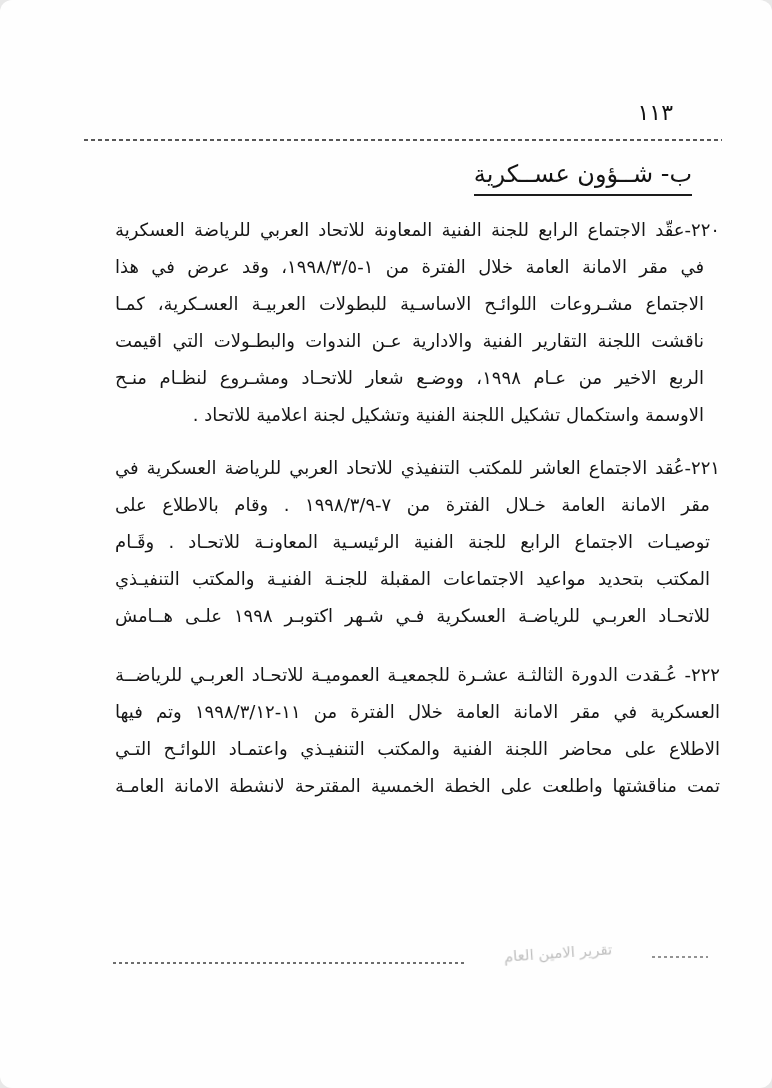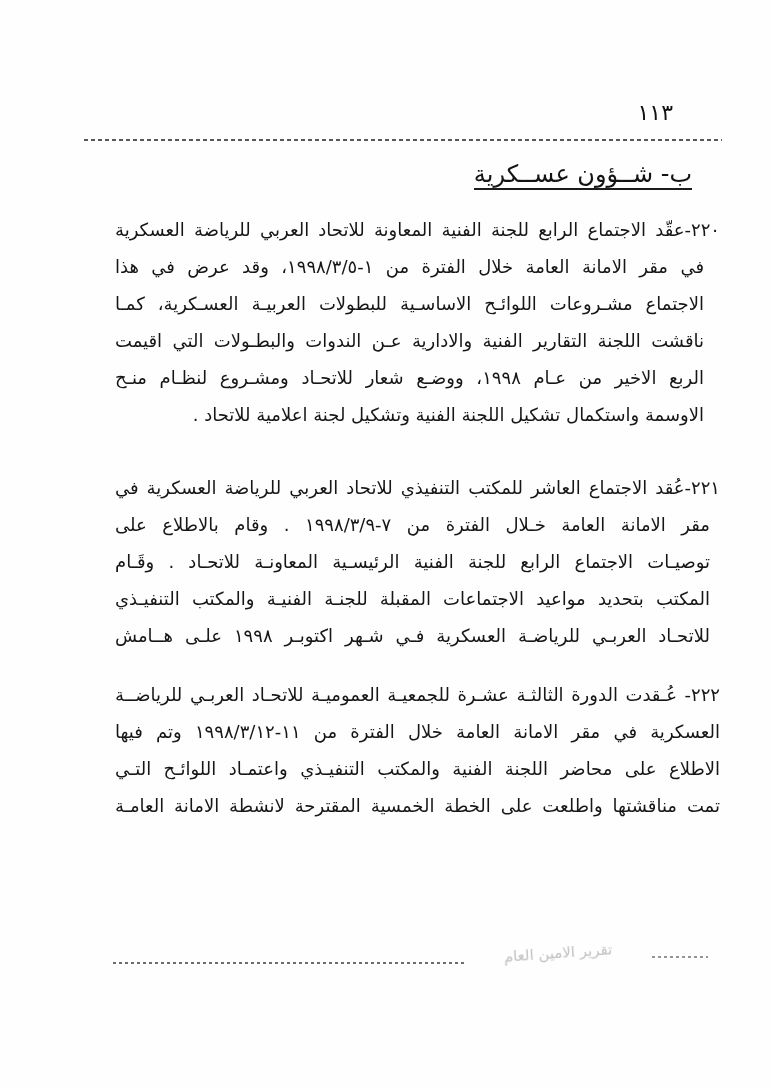--- a/index.html
+++ b/index.html
@@ -6,47 +6,49 @@
   html,body { background:#e8e8e8; }
   .page {
     position:relative;
     width:772px; height:1088px;
     margin:0 auto;
     background:#fefefe;
     color:#181818;
     font-family:"DejaVu Sans", sans-serif;
     direction:rtl;
     overflow:hidden;
+    border-radius:12px;
   }
   .page-number {
     position:absolute;
     top:100px; right:99px;
     font-size:22px;
     letter-spacing:3px;
     color:#111;
   }
   .top-rule {
     position:absolute;
     top:139px; left:84px; width:638px; height:2px;
     background-image:repeating-linear-gradient(to right,#3a3a3a 0 4px,transparent 4px 7px);
     opacity:.85;
   }
   .section-heading {
     position:absolute;
     top:160px; right:80px;
     font-size:24px;
     color:#131313;
+    padding-bottom:6px;
     border-bottom:2px solid #1c1c1c;
   }
   .content {
     position:absolute;
     top:211px; left:115px; right:52px;
   }
   .paragraph { margin:0; }
-  .p-220 { margin-bottom:36px; }
+  .p-220 { margin-bottom:16px; }
   .p-221 { margin-bottom:22px; }
   .line {
     height:37px;
     line-height:37px;
     font-size:18px;
     white-space:normal;
     overflow:hidden;
     text-align:justify;
     text-align-last:justify;
     color:#161616;

